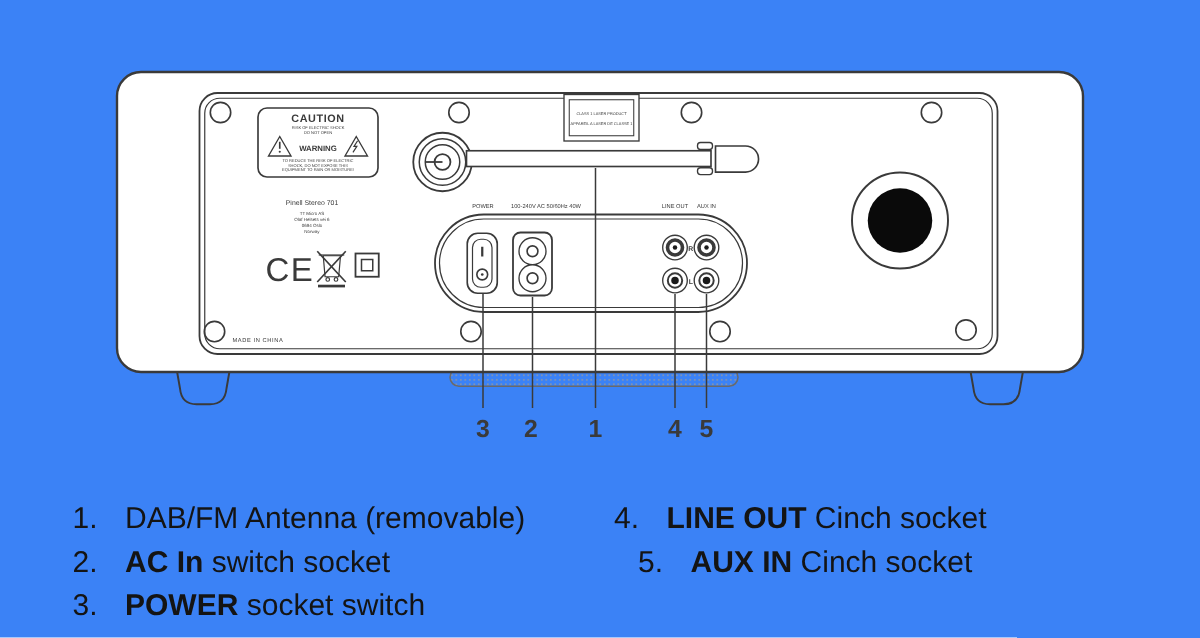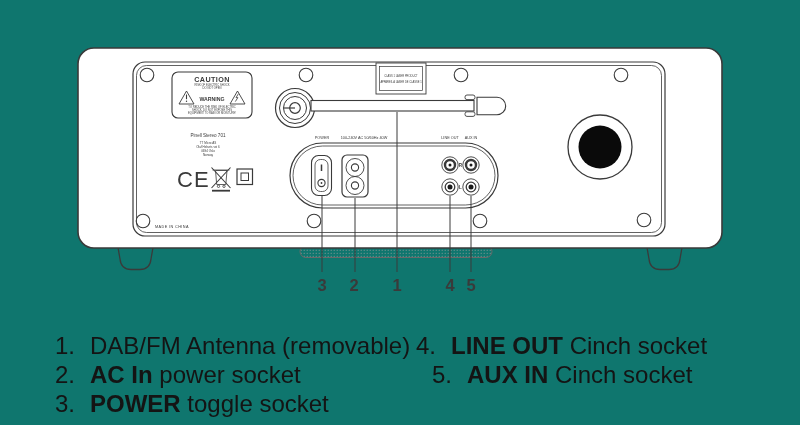--- a/index.html
+++ b/index.html
@@ -1,19 +1,19 @@
 <!DOCTYPE html>
 <html><head>
 <meta charset="utf-8">
 <style>
   html,body{margin:0;padding:0;background:#ffffff;}
-  #stage{position:relative;width:800px;height:425px;background:#0f766e;overflow:hidden;
+  #stage{position:relative;width:800px;height:425px;background:#3b82f6;overflow:hidden;
          font-family:"Liberation Sans",sans-serif;color:#1a1a1a;}
   svg text{font-family:"Liberation Sans",sans-serif;fill:#3a3a3a;}
-  .legend-row{position:absolute;font-size:24px;line-height:20px;color:#141414;white-space:pre;}
+  .legend-row{position:absolute;font-size:20px;line-height:20px;color:#141414;white-space:pre;}
   .legend-num{display:inline-block;width:35px;}
   .legend-row b{font-weight:700;}
 </style>
 </head>
 <body>
 
 <div id="stage">
 
   <svg width="800" height="310" viewBox="0 0 800 310">
     <defs>
@@ -186,24 +186,24 @@
       <text x="471" y="291">5</text>
     </g>
   </svg>
 
   
   <div>
     <div class="legend-row" style="left:15px;top:316px;">
       <span class="legend-num">1.</span><b></b><span>DAB/FM Antenna (removable)</span>
     </div>
     <div class="legend-row" style="left:15px;top:345px;">
-      <span class="legend-num">2.</span><b>AC In</b><span> power socket</span>
+      <span class="legend-num">2.</span><b>AC In</b><span> switch socket</span>
     </div>
     <div class="legend-row" style="left:15px;top:374px;">
-      <span class="legend-num">3.</span><b>POWER</b><span> toggle socket</span>
+      <span class="legend-num">3.</span><b>POWER</b><span> socket switch</span>
     </div>
     <div class="legend-row" style="left:376px;top:316px;">
       <span class="legend-num">4.</span><b>LINE OUT</b><span> Cinch socket</span>
     </div>
     <div class="legend-row" style="left:392px;top:345px;">
       <span class="legend-num">5.</span><b>AUX IN</b><span> Cinch socket</span>
     </div>
   </div>
 
 </div>

